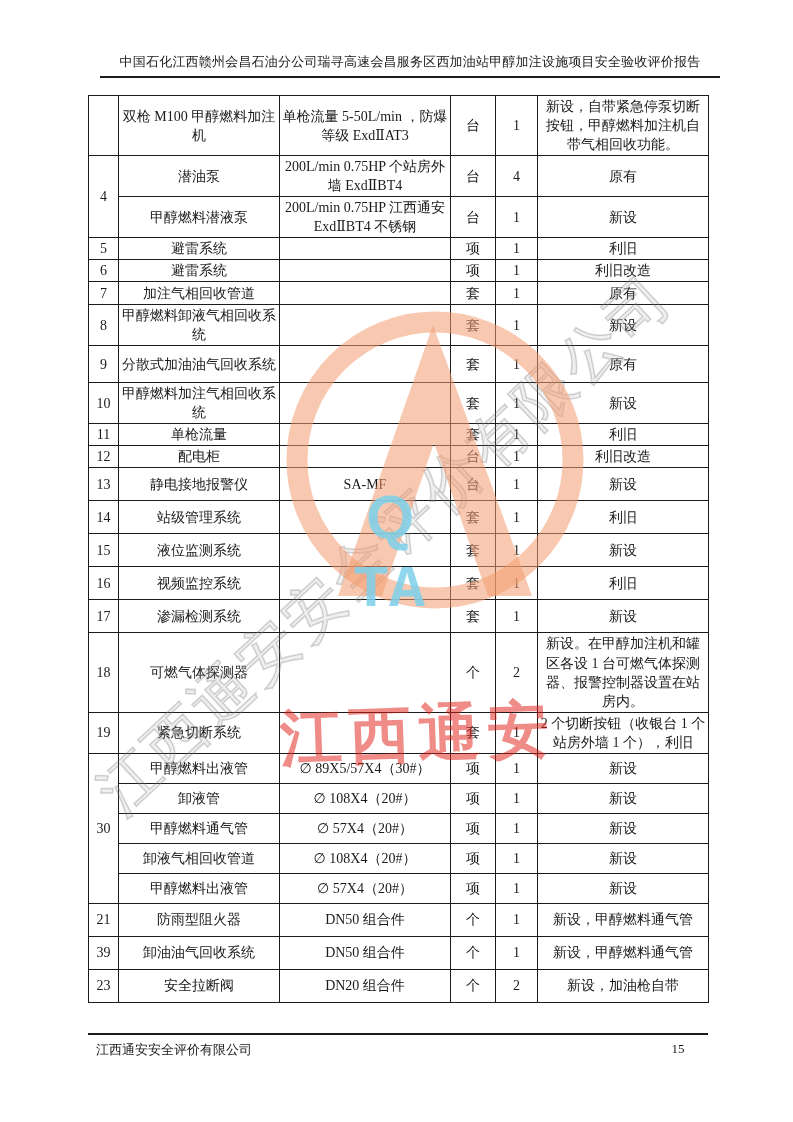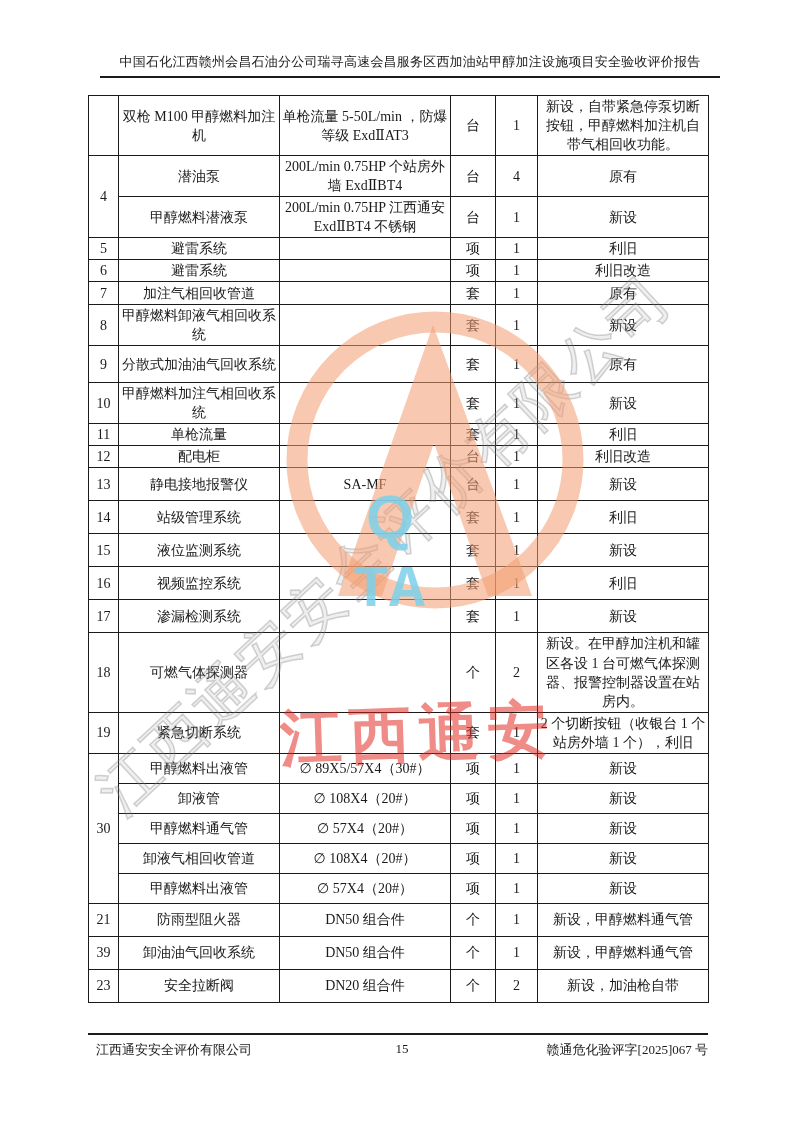--- a/index.html
+++ b/index.html
@@ -304,16 +304,15 @@
       <path d="M150 20 L55 291 L99 291 L151 138 L205 291 L249 291 Z" fill="rgba(243,157,112,0.55)"></path>
     </svg>
     <div class="wm-q">Q</div>
     <div class="wm-ta">TA</div>
     <div class="wm-red">江西通安</div>
   </div>
 
   <div class="ftr">
     <span class="l">江西通安安全评价有限公司</span>
     <span class="c">15</span>
-    <span class="r">赣通危化验评字[2025]067 号</span>
   </div>
 
 </div>
 
 </body></html>

